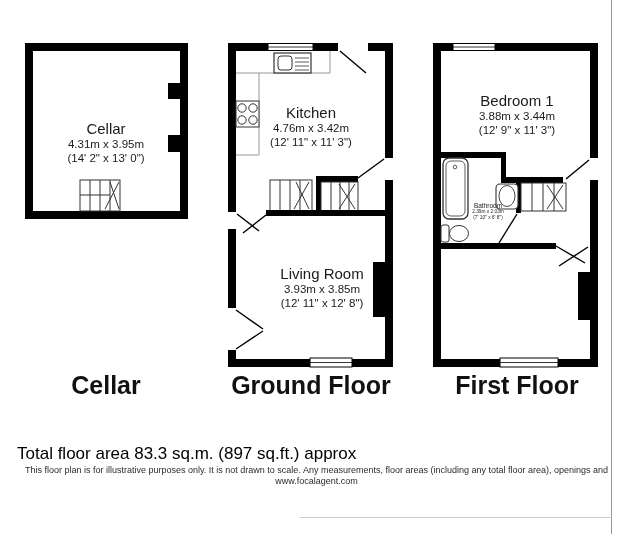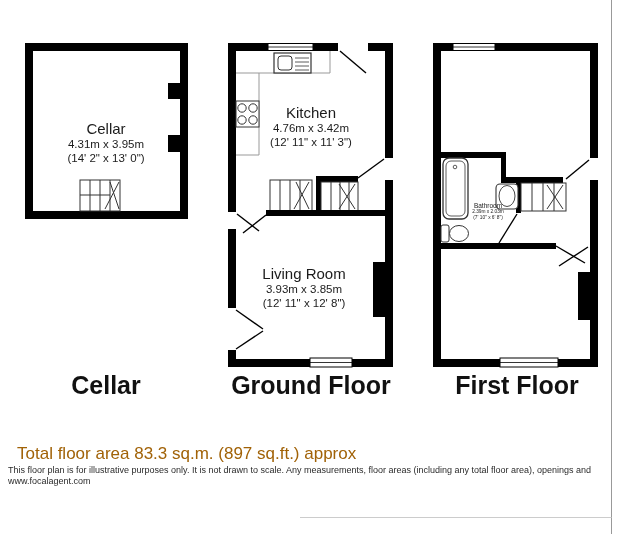--- a/index.html
+++ b/index.html
@@ -6,22 +6,22 @@
   #page{position:relative;width:619px;height:534px;background:#ffffff;overflow:hidden;
         font-family:"Liberation Sans", sans-serif;}
   #plan-svg{position:absolute;left:0;top:0;}
   .room-label{position:absolute;transform:translateX(-50%);text-align:center;color:#1b1b1b;}
   .rname{font-size:15px;line-height:17px;white-space:nowrap;}
   .rdim{font-size:11.5px;line-height:14px;white-space:nowrap;}
   .tiny .rname{font-size:6.5px;line-height:7px;}
   .tiny .rdim{font-size:4.8px;line-height:5.5px;}
   .floor-title{position:absolute;top:371px;transform:translateX(-50%);
                font-size:25px;font-weight:bold;color:#111;white-space:nowrap;}
-  .total-area{position:absolute;left:17px;top:444px;font-size:17px;color:#a16207;white-space:nowrap;text-align:right;}
-  .disclaimer{position:absolute;left:8px;top:465px;width:599px;
+  .total-area{position:absolute;left:17px;top:444px;font-size:17px;color:#000000;white-space:nowrap;text-align:right;}
+  .disclaimer{position:absolute;left:17px;top:465px;width:599px;text-align:center;
               font-size:9px;line-height:11px;color:#2b2b2b;}
   .disclaimer div{white-space:nowrap;}
 </style>
 </head>
 <body>
 
 <div id="page">
 
   <svg id="plan-svg" width="619" height="534" viewBox="0 0 619 534">
 
@@ -189,26 +189,31 @@
     <div class="rdim">4.31m x 3.95m</div>
     <div class="rdim">(14' 2" x 13' 0")</div>
   </div>
 
   <div class="room-label" style="left:311px;top:104px">
     <div class="rname">Kitchen</div>
     <div class="rdim">4.76m x 3.42m</div>
     <div class="rdim">(12' 11" x 11' 3")</div>
   </div>
 
-  <div class="room-label" style="left:304px;top:265px">
+  <div class="room-label" style="left:322px;top:265px">
     <div class="rname">Living Room</div>
     <div class="rdim">3.93m x 3.85m</div>
     <div class="rdim">(12' 11" x 12' 8")</div>
   </div>
 
+  <div class="room-label" style="left:517px;top:92px">
+    <div class="rname">Bedroom 1</div>
+    <div class="rdim">3.88m x 3.44m</div>
+    <div class="rdim">(12' 9" x 11' 3")</div>
+  </div>
 
   <div class="room-label tiny" style="left:488px;top:202px">
     <div class="rname">Bathroom</div>
     <div class="rdim">2.39m x 2.03m</div>
     <div class="rdim">(7' 10" x 6' 8")</div>
   </div>
 
 
   <div class="floor-title" style="left:106px">Cellar</div>
   <div class="floor-title" style="left:517px">First Floor</div>

